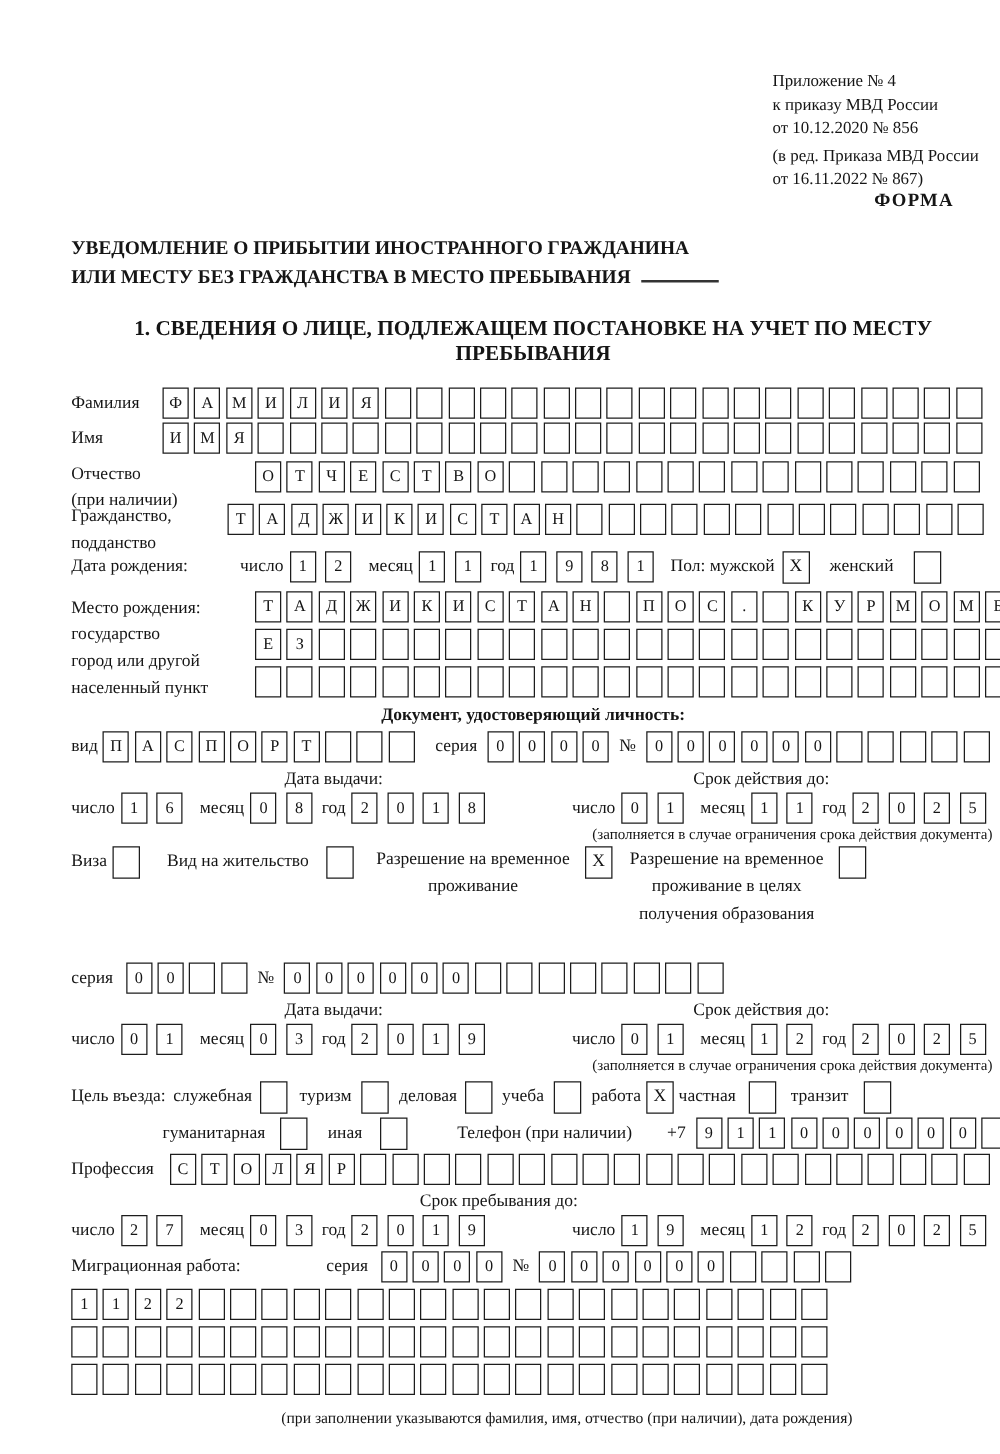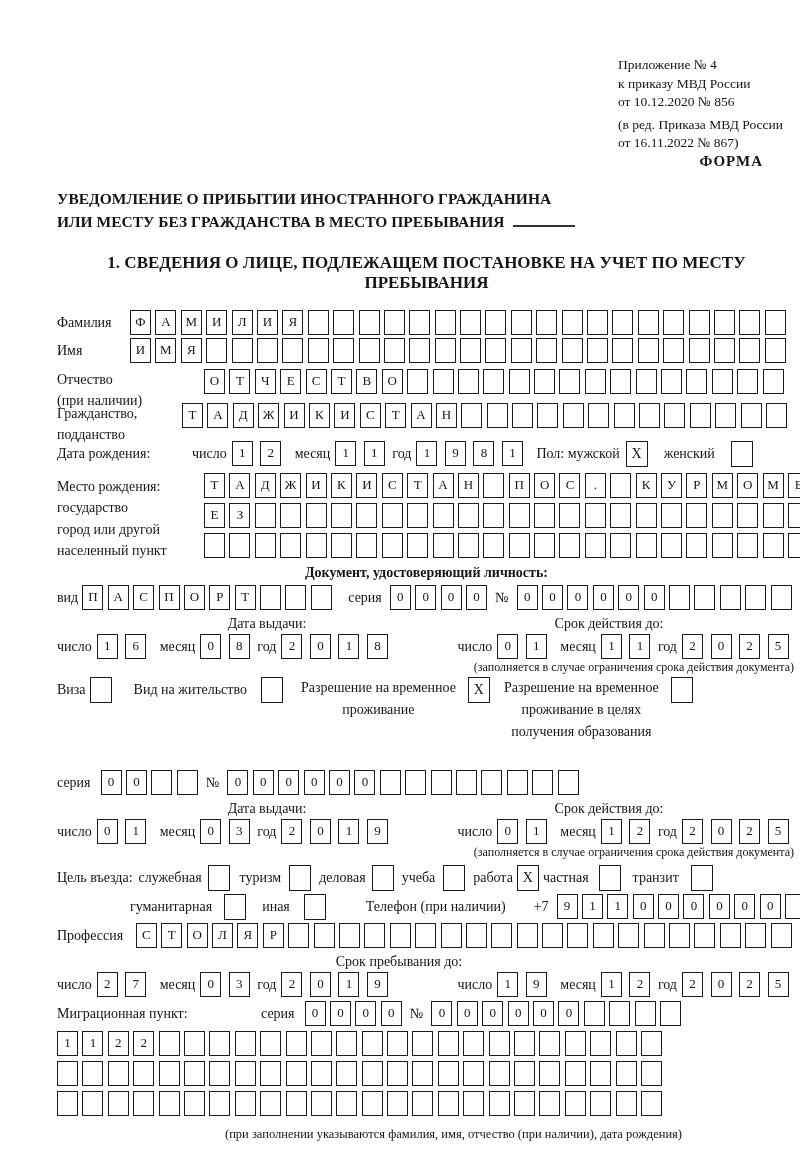--- a/index.html
+++ b/index.html
@@ -268,21 +268,21 @@
       <span class="lbl">число</span>
       <span class="cells"><span class="cell">1</span><span class="cell">9</span></span>
       <span class="lbl mlbl">месяц</span>
       <span class="cells"><span class="cell">1</span><span class="cell">2</span></span>
       <span class="lbl">год</span>
       <span class="cells"><span class="cell">2</span><span class="cell">0</span><span class="cell">2</span><span class="cell">5</span></span>
     </div>
   </div>
 
   <div class="row r-migr">
-    <span class="lbl" style="width:152px">Миграционная пункт:</span>
+    <span class="lbl" style="width:152px">Миграционная работа:</span>
     <span class="lbl" style="margin-left:52px;margin-right:10px">серия</span>
     <span class="cells"><span class="cell">0</span><span class="cell">0</span><span class="cell">0</span><span class="cell">0</span></span>
     <span class="lbl" style="margin-left:4px;margin-right:8px">№</span>
     <span class="cells"><span class="cell">0</span><span class="cell">0</span><span class="cell">0</span><span class="cell">0</span><span class="cell">0</span><span class="cell">0</span><span class="cell"></span><span class="cell"></span><span class="cell"></span><span class="cell"></span></span>
   </div>
 
   <div class="row r-repr stack">
     <div>
       <span class="cells"><span class="cell">1</span><span class="cell">1</span><span class="cell">2</span><span class="cell">2</span><span class="cell"></span><span class="cell"></span><span class="cell"></span><span class="cell"></span><span class="cell"></span><span class="cell"></span><span class="cell"></span><span class="cell"></span><span class="cell"></span><span class="cell"></span><span class="cell"></span><span class="cell"></span><span class="cell"></span><span class="cell"></span><span class="cell"></span><span class="cell"></span><span class="cell"></span><span class="cell"></span><span class="cell"></span><span class="cell"></span></span>
       <span class="cells"><span class="cell"></span><span class="cell"></span><span class="cell"></span><span class="cell"></span><span class="cell"></span><span class="cell"></span><span class="cell"></span><span class="cell"></span><span class="cell"></span><span class="cell"></span><span class="cell"></span><span class="cell"></span><span class="cell"></span><span class="cell"></span><span class="cell"></span><span class="cell"></span><span class="cell"></span><span class="cell"></span><span class="cell"></span><span class="cell"></span><span class="cell"></span><span class="cell"></span><span class="cell"></span><span class="cell"></span></span>

